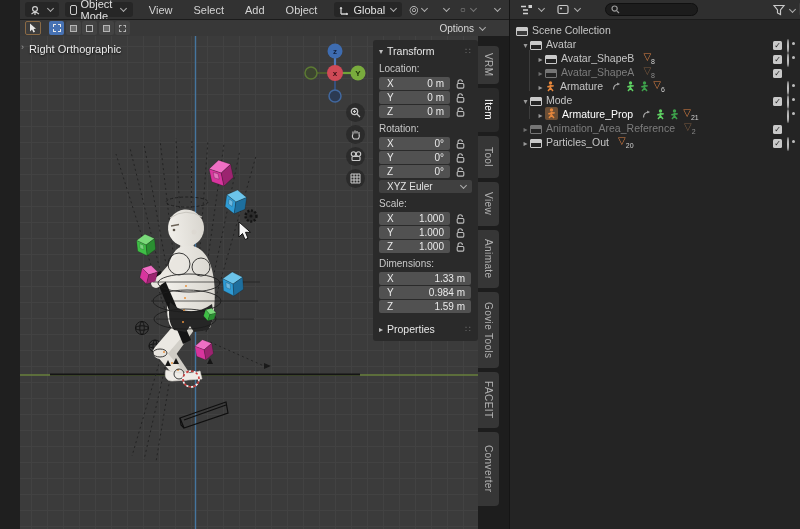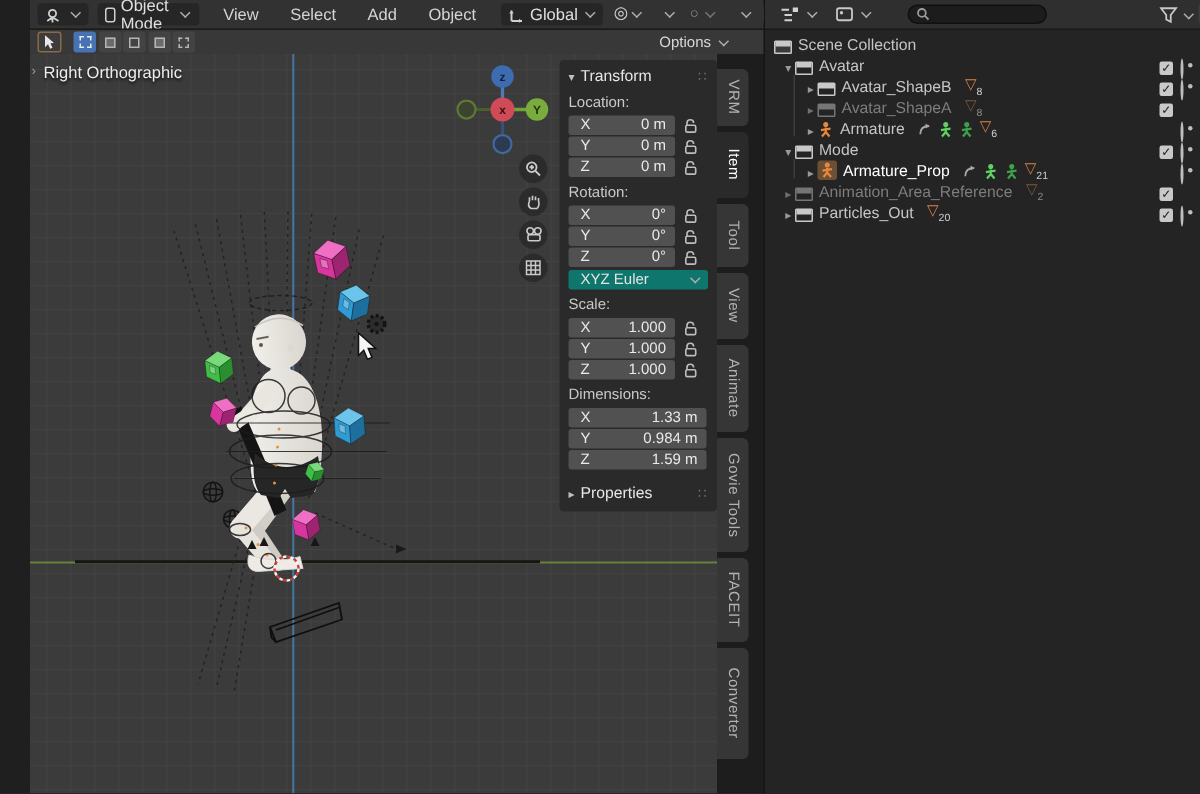--- a/index.html
+++ b/index.html
@@ -64,21 +64,21 @@
   .tri { font-size:8px; color:#c0c0c0; }
   .grp-label { margin:5px 0 3px 0; color:#c9c9c9; }
   .frow { display:flex; align-items:center; margin-bottom:1px; }
   .field { height:13px; background:#515151; border-radius:2px; display:flex; align-items:center;
     color:#eaeaea; font-size:10px; }
   .field .fx { margin-left:8px; }
   .field .fv { margin-left:auto; margin-right:6px; }
   .f-narrow { width:71px; }
   .f-wide   { width:92px; }
   .lockw { width:21px; display:flex; justify-content:center; }
-  .ddfield { height:13px; background:#0f766e; border-radius:2px; display:flex; align-items:center;
+  .ddfield { height:13px; background:#404040; border-radius:2px; display:flex; align-items:center;
     color:#e3e3e3; font-size:10px; padding:0 5px 0 8px; margin-top:2px; }
   .ddfield .chev { margin-left:auto; }
 
   
   #tabstrip { left:458px; top:36px; width:32px; height:493px; background:#1d1d1d; }
   .vtab { position:absolute; left:0; width:21px; background:#363636; color:#b2b2b2;
     border-radius:0 4px 4px 0; writing-mode:vertical-rl; text-orientation:mixed;
     display:flex; align-items:center; justify-content:center; font-size:10px; letter-spacing:.4px; }
   .vtab.active { background:#2a2a2a; color:#ffffff; }
 

